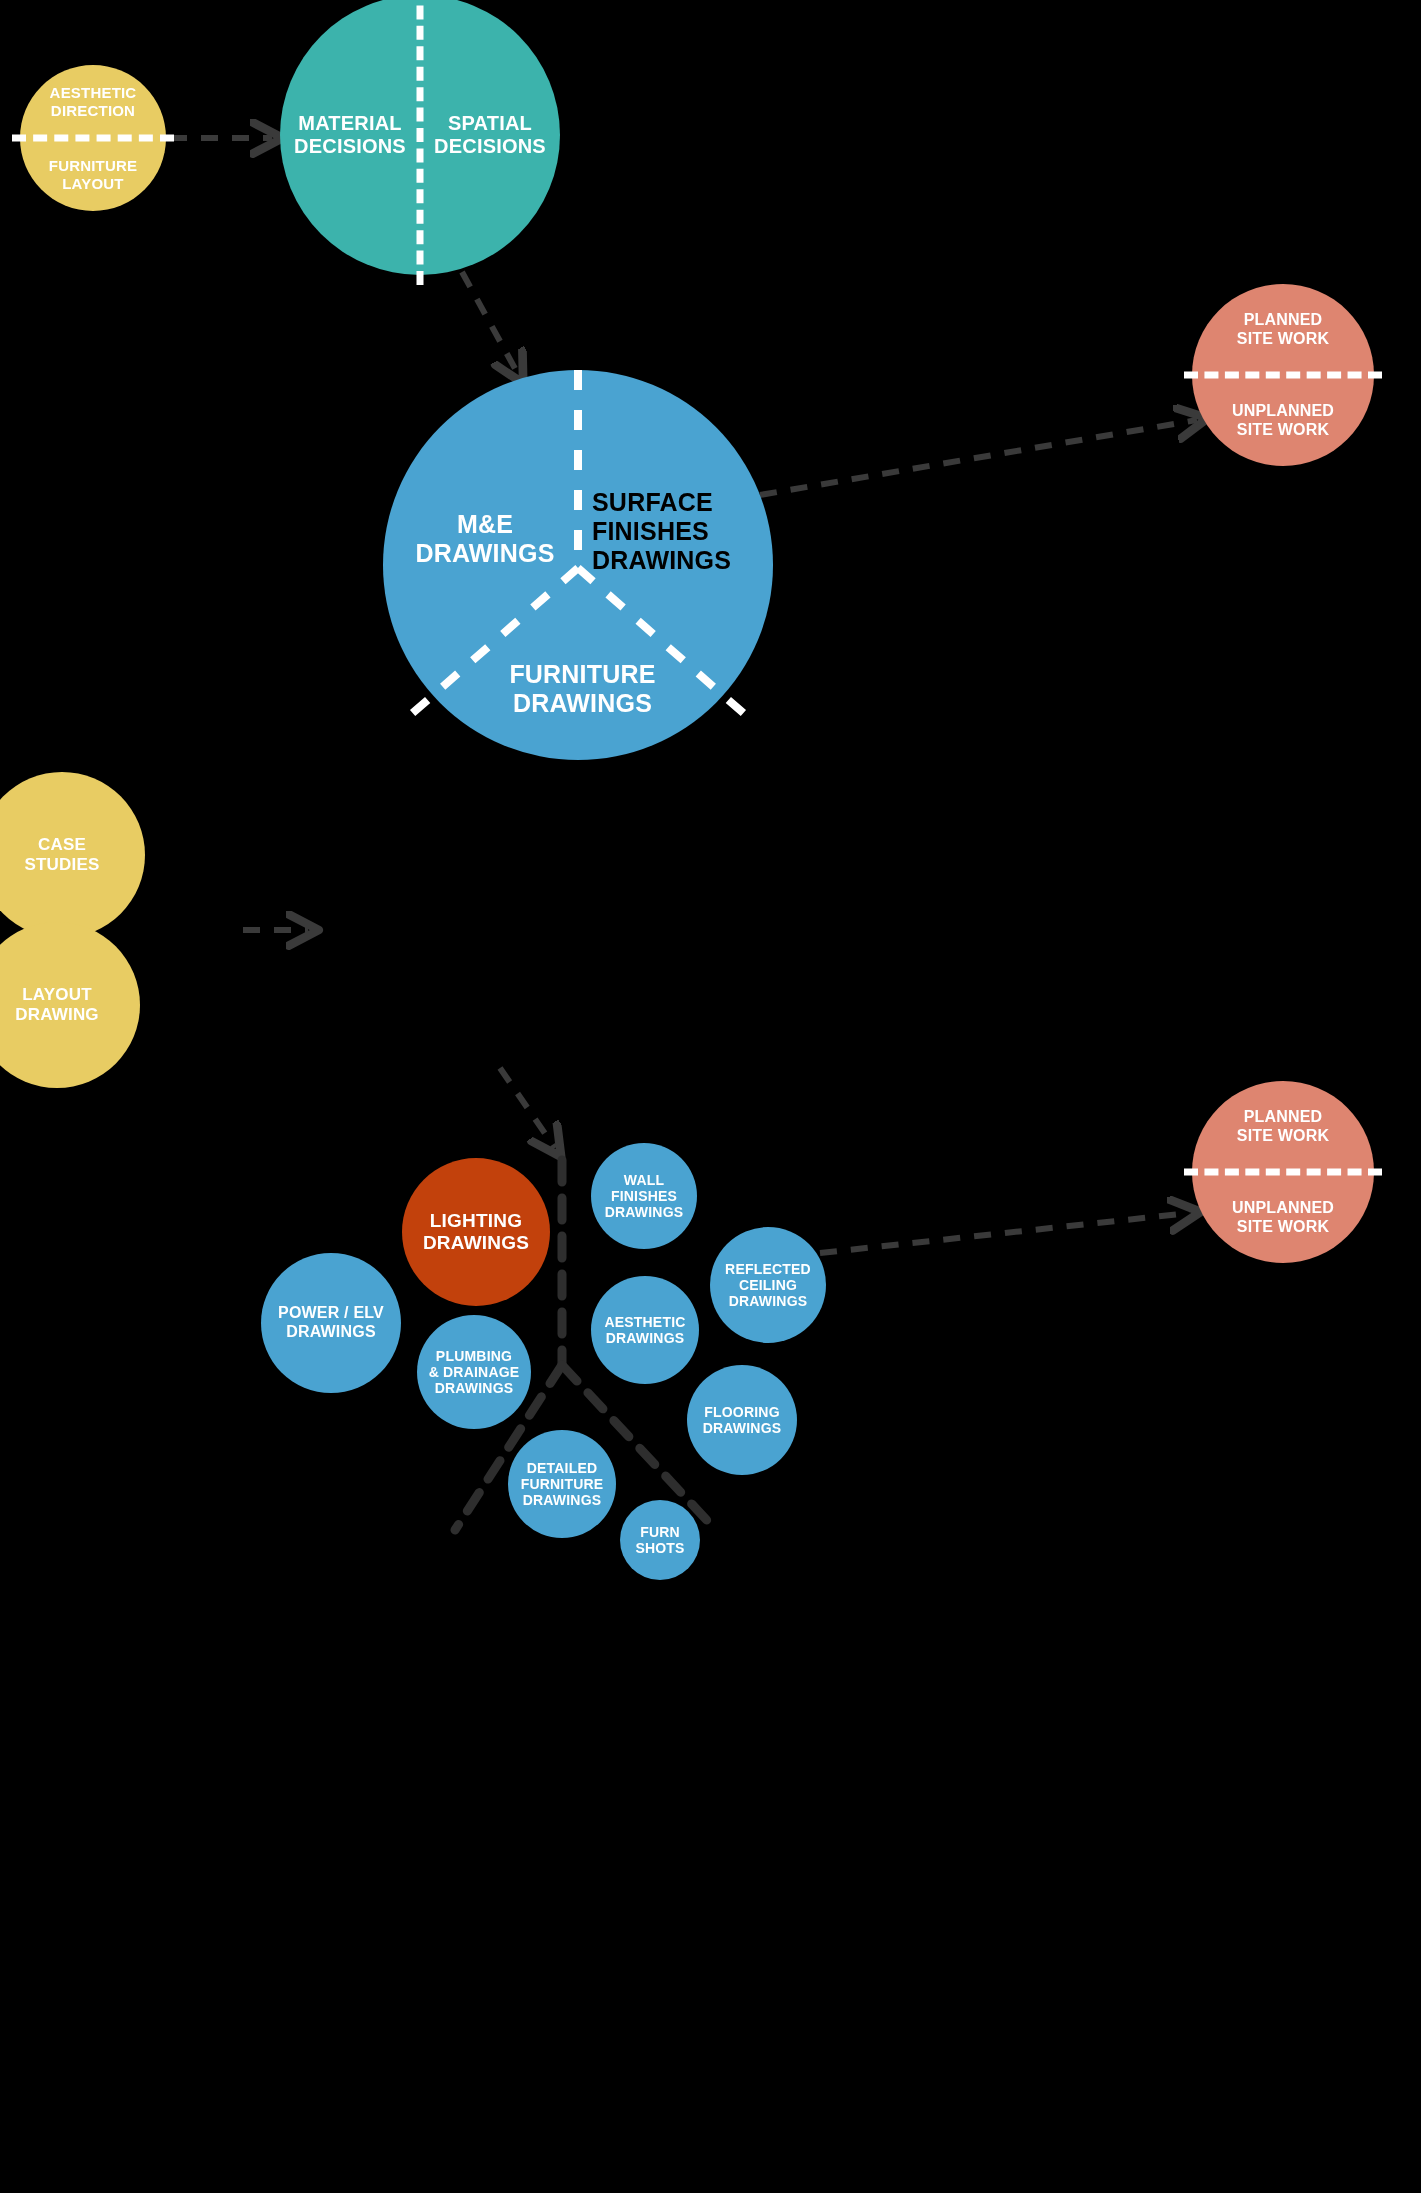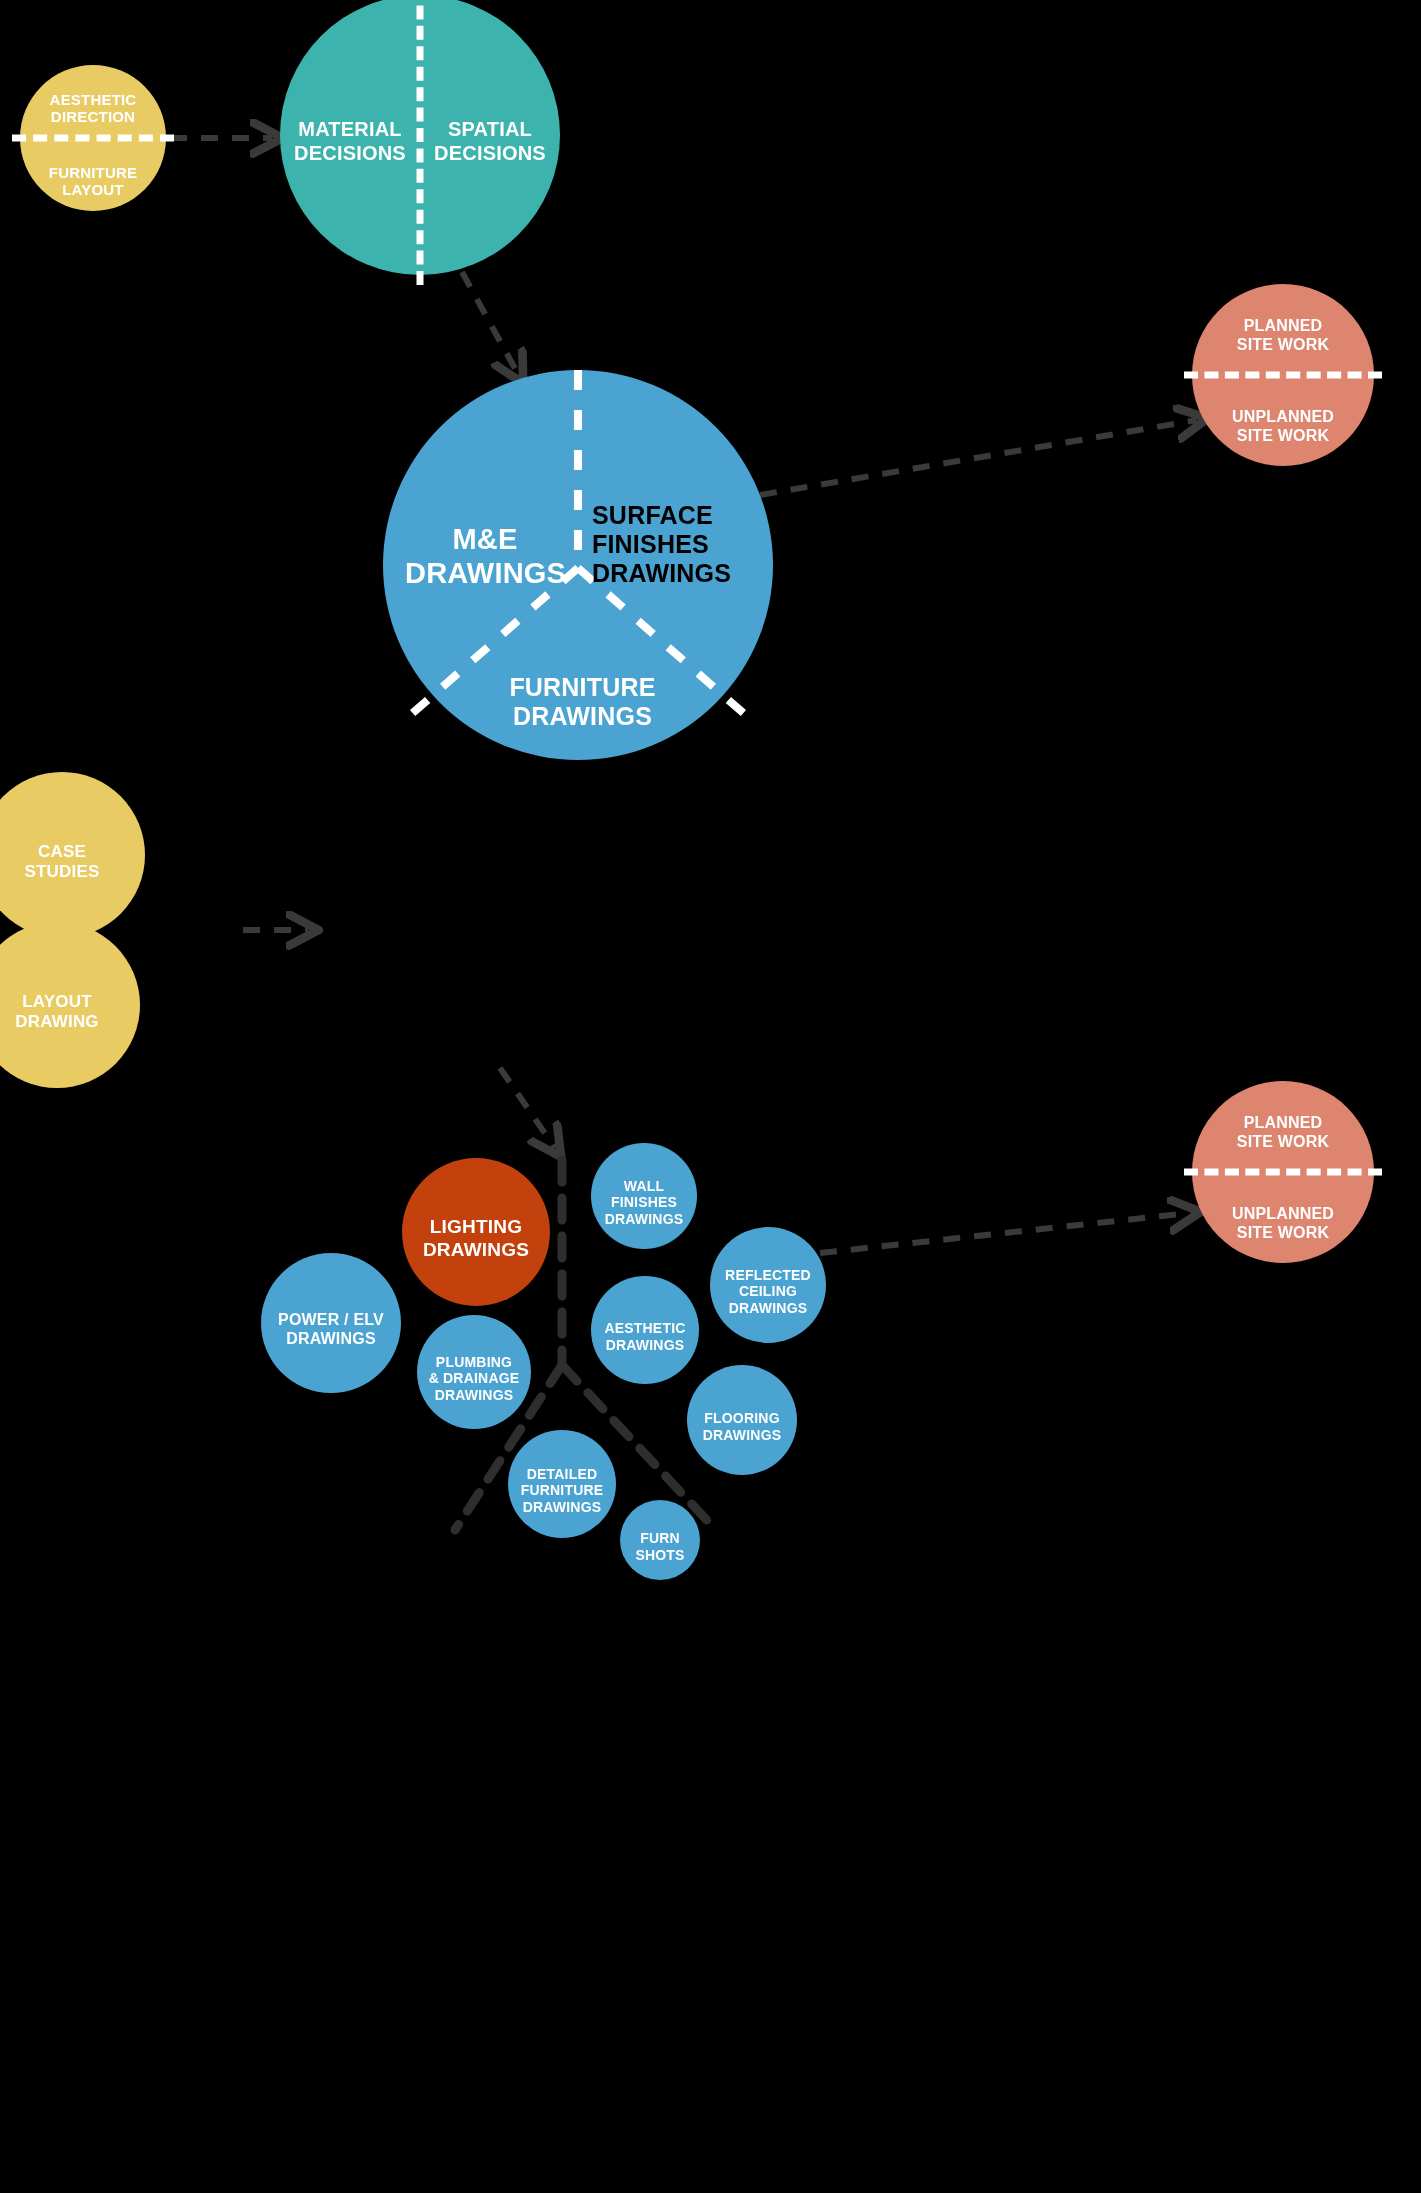--- a/index.html
+++ b/index.html
@@ -27,21 +27,20 @@
     color: #ffffff;
     font-weight: bold;
     letter-spacing: 0.2px;
     line-height: 1.16;
     user-select: none;
   }
   .node .lbl {
     display: block;
     white-space: pre-line;
     padding: 0 4px;
-    margin-top: 13px;
   }
   
   .split-v {
     justify-content: space-between;
   }
   .split-v .half {
     flex: 1;
     display: flex;
     align-items: center;
     justify-content: center;
@@ -143,21 +142,21 @@
     </div>
   </div>
 
   <div class="node" style="left:383px; top:370px; width:390px; height:390px; background:#4AA3D1; display:block;">
 
     <svg width="390" height="390" viewBox="0 0 390 390" style="position:absolute; left:0; top:0;">
       <line x1="195" y1="0" x2="195" y2="198" stroke="#ffffff" stroke-width="8" stroke-dasharray="20 20" stroke-linecap="butt"></line>
       <line x1="195" y1="198" x2="24" y2="348" stroke="#ffffff" stroke-width="8" stroke-dasharray="20 20" stroke-linecap="butt"></line>
       <line x1="195" y1="198" x2="366" y2="348" stroke="#ffffff" stroke-width="8" stroke-dasharray="20 20" stroke-linecap="butt"></line>
     </svg>
-    <span class="lbl" style="position:absolute; left:18px; top:140px; width:160px; font-size:29px;
+    <span class="lbl" style="position:absolute; left:18px; top:140px; width:160px; font-size:25px;
                  text-align:center; color:#fff; font-weight:bold; line-height:1.16;">M&amp;E
 DRAWINGS</span>
     <span class="lbl" style="position:absolute; left:205px; top:118px; width:185px; font-size:25px;
                  text-align:left; color:#000000; font-weight:bold; line-height:1.16;">SURFACE
 FINISHES
 DRAWINGS</span>
     <span class="lbl" style="position:absolute; left:58px; top:290px; width:275px; font-size:25px;
                  text-align:center; color:#fff; font-weight:bold; line-height:1.16;">FURNITURE
 DRAWINGS</span>
   </div>

